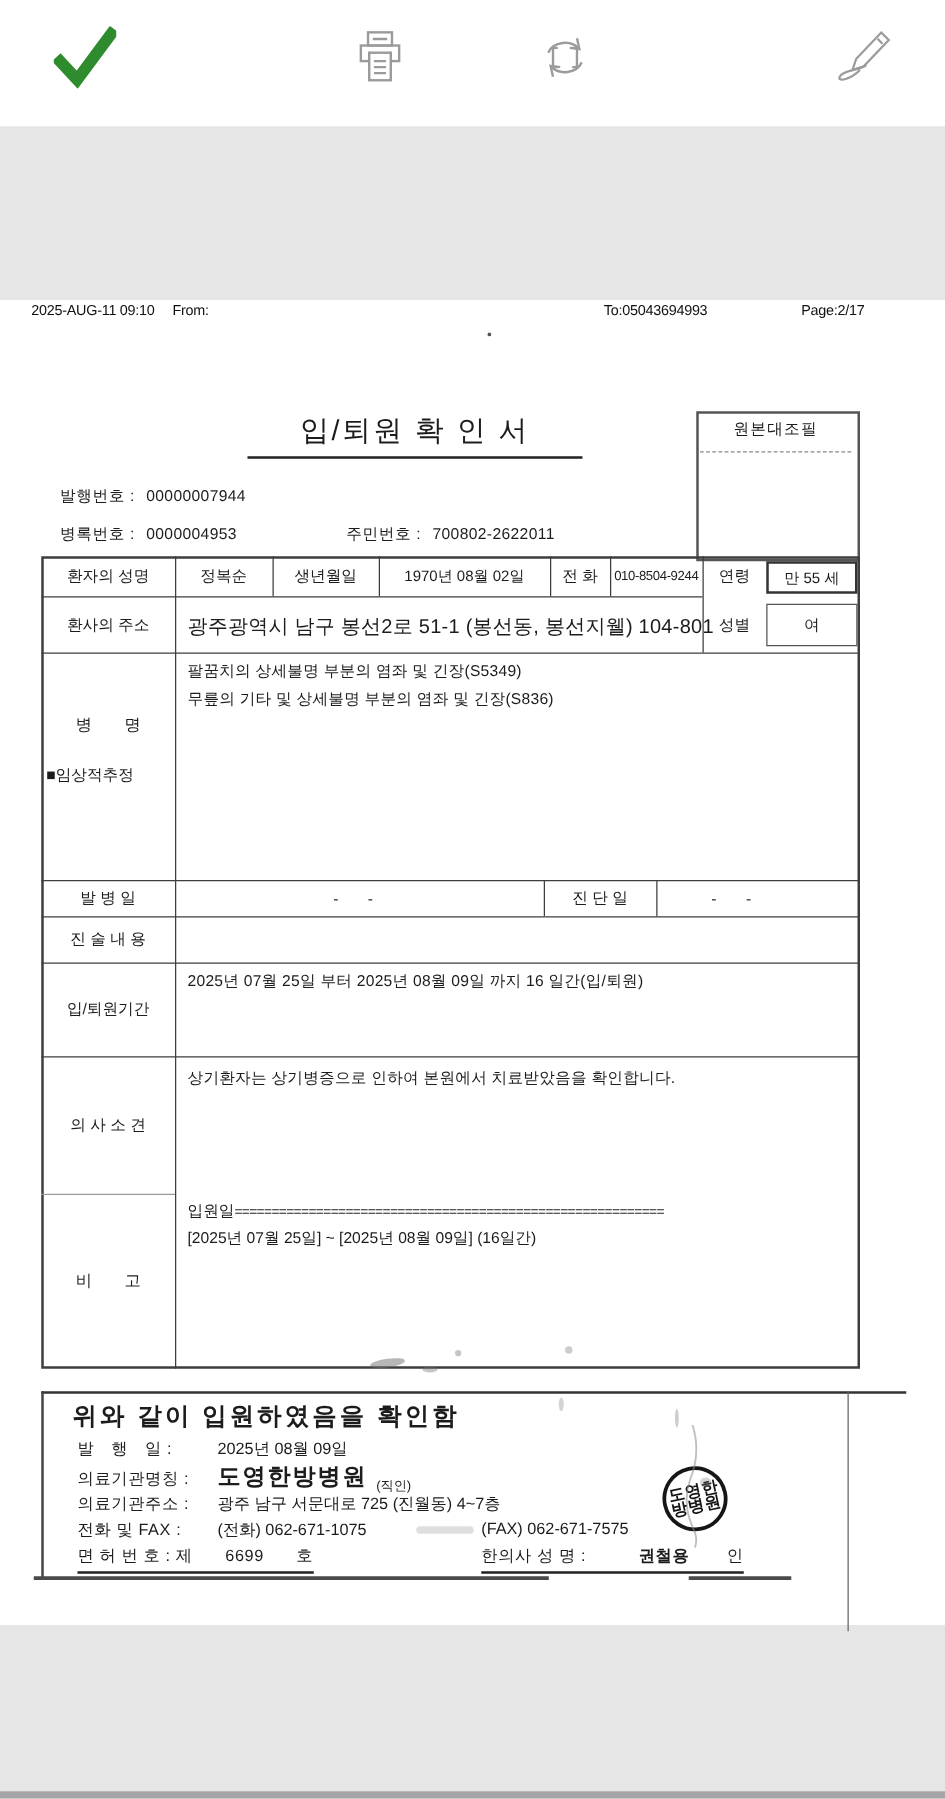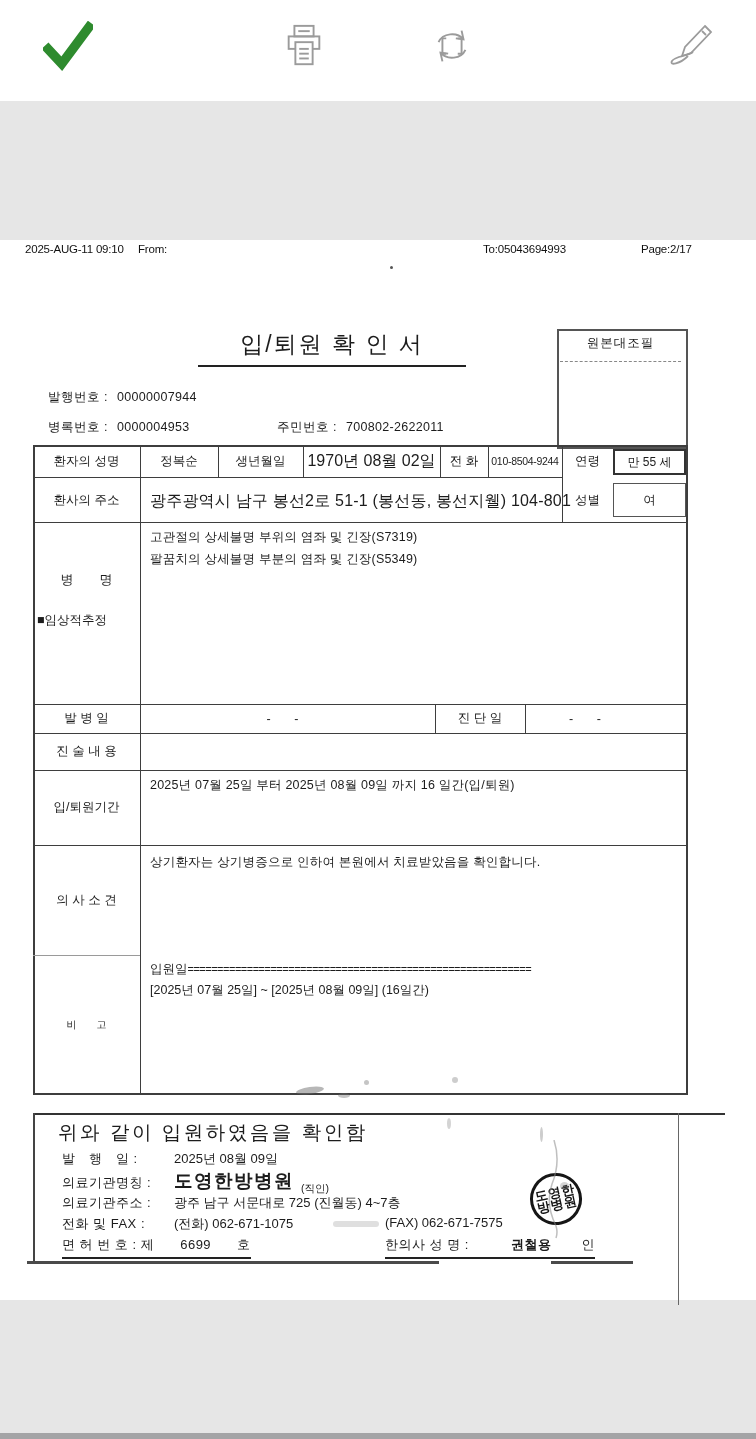--- a/index.html
+++ b/index.html
@@ -51,51 +51,51 @@
   .vD1{left:435px;top:704px;height:29px}.vD2{left:525px;top:704px;height:29px}
   .hD{left:33px;top:733px;width:655px}
   .hE{left:33px;top:770px;width:655px}
   .hF{left:33px;top:845px;width:655px}
   .hG{left:33px;top:955px;width:107px;background:#9a9a9a}
 
   
   .cell{position:absolute;font-size:12.5px;white-space:nowrap}
   .rowA{top:447px;height:28px}
   .c-name-l{left:33px;width:107px}.c-name{left:140px;width:78px}
-  .c-birth-l{left:218px;width:85px}.c-birth{left:303px;width:137px;font-size:16px}
+  .c-birth-l{left:218px;width:85px}.c-birth{left:303px;width:137px;font-size:12px}
   .c-phone-l{left:440px;width:48px}.c-phone{left:488px;width:74px;font-size:10.5px;letter-spacing:-.3px}
   .c-age-l{left:562px;width:51px}.c-age{left:613px;top:449px;width:73px;height:26px;font-size:12px}
   .c-addr-l{left:33px;top:484px;width:107px;height:33px}
   .c-addr{left:150px;top:491px;font-size:16px;letter-spacing:.2px}
   .c-gender-l{left:562px;top:484px;width:51px;height:33px}
   .c-gender{left:613px;top:483px;width:73px;height:34px}
   .diag-label{left:33px;top:568px;width:107px;height:24px;font-size:13px}
   .diag-flag{left:37px;top:612px;font-size:12.5px}
   .diag-items{left:150px;top:527px;font-size:12.5px;line-height:21.5px;letter-spacing:.2px;white-space:nowrap}
   .onset-l{left:33px;top:705px;width:107px;height:27px}
   .onset-v{left:140px;top:705px;width:295px;height:27px;letter-spacing:10px}
   .diagdate-l{left:435px;top:705px;width:90px;height:27px}
   .diagdate-v{left:525px;top:705px;width:130px;height:27px;letter-spacing:10px}
   .stmt-l{left:33px;top:733px;width:107px;height:37px}
   .period-l{left:33px;top:770px;width:107px;height:75px}
   .period-v{left:150px;top:777px;font-size:12.5px;letter-spacing:.2px;white-space:nowrap}
   .opinion-l{left:33px;top:845px;width:107px;height:110px}
   .opinion-v{left:150px;top:854px;font-size:12.5px;letter-spacing:.2px;white-space:nowrap}
-  .note-l{left:33px;top:955px;width:107px;height:140px;font-size:10px}
+  .note-l{left:33px;top:955px;width:107px;height:140px;font-size:13px}
   .note-1{left:150px;top:961px;font-size:12.5px;white-space:nowrap}
   .note-1 .rule{font-size:11px;letter-spacing:-.5px}
   .note-2{left:150px;top:982px;font-size:12.5px;white-space:nowrap}
 
   
   .f-topline{left:33px;top:1113px;width:692px;height:2px;background:#333}
   .f-vleft{left:33px;top:1113px;width:2px;height:150px;background:#444}
   .f-vright{left:678px;top:1113px;width:1px;height:192px;background:#666}
   .f-bottom1{left:27px;top:1261px;width:412px;height:3px;background:#4a4a4a}
   .f-bottom2{left:551px;top:1261px;width:82px;height:3px;background:#4a4a4a}
-  .f-confirm{left:58px;top:1119px;font-size:19.5px;font-weight:400;letter-spacing:2.5px;white-space:nowrap}
+  .f-confirm{left:58px;top:1119px;font-size:19.5px;font-weight:700;letter-spacing:2.5px;white-space:nowrap}
   .f-row{position:absolute;font-size:13px;white-space:nowrap}
   .f-row .lbl{display:inline-block;width:112px;letter-spacing:.5px}
   .f-issue{left:62px;top:1150px}
   .f-org{left:62px;top:1168px}
   .f-org .org{font-size:18.5px;font-weight:600;letter-spacing:1.5px}
   .f-org .sealnote{font-size:10.5px;position:relative;top:5px;margin-left:7px}
   .f-addr{left:62px;top:1194px}
   .f-tel{left:62px;top:1215px}
   .f-fax{left:385px;top:1215px;font-size:13px;white-space:nowrap}
   .f-license{left:62px;top:1236px;font-size:13px;letter-spacing:.5px;border-bottom:2px solid #222;
@@ -221,22 +221,22 @@
 <div class="cell ctr rowA c-age-l">연령</div>
 <div class="cell ctr c-age">만 55 세</div>
 <div class="cell ctr c-addr-l">환사의 주소</div>
 <div class="cell c-addr">광주광역시 남구 봉선2로 51-1 (봉선동, 봉선지웰) 104-801</div>
 <div class="cell ctr c-gender-l">성별</div>
 <div class="cell ctr c-gender">여</div>
 
 <div class="cell ctr diag-label">병　　명</div>
 <div class="cell diag-flag">■임상적추정</div>
 <div class="cell diag-items">
-  <div>고관절의 상세불명 부위의 염좌 및 긴장(S7319)</div>
   <div>팔꿈치의 상세불명 부분의 염좌 및 긴장(S5349)</div>
+  <div>무릎의 기타 및 상세불명 부분의 염좌 및 긴장(S836)</div>
 </div>
 
 <div class="cell ctr onset-l">발 병 일</div>
 <div class="cell ctr onset-v">- -</div>
 <div class="cell ctr diagdate-l">진 단 일</div>
 <div class="cell ctr diagdate-v">- -</div>
 
 <div class="cell ctr stmt-l">진 술 내 용</div>
 
 <div class="cell ctr period-l">입/퇴원기간</div>

